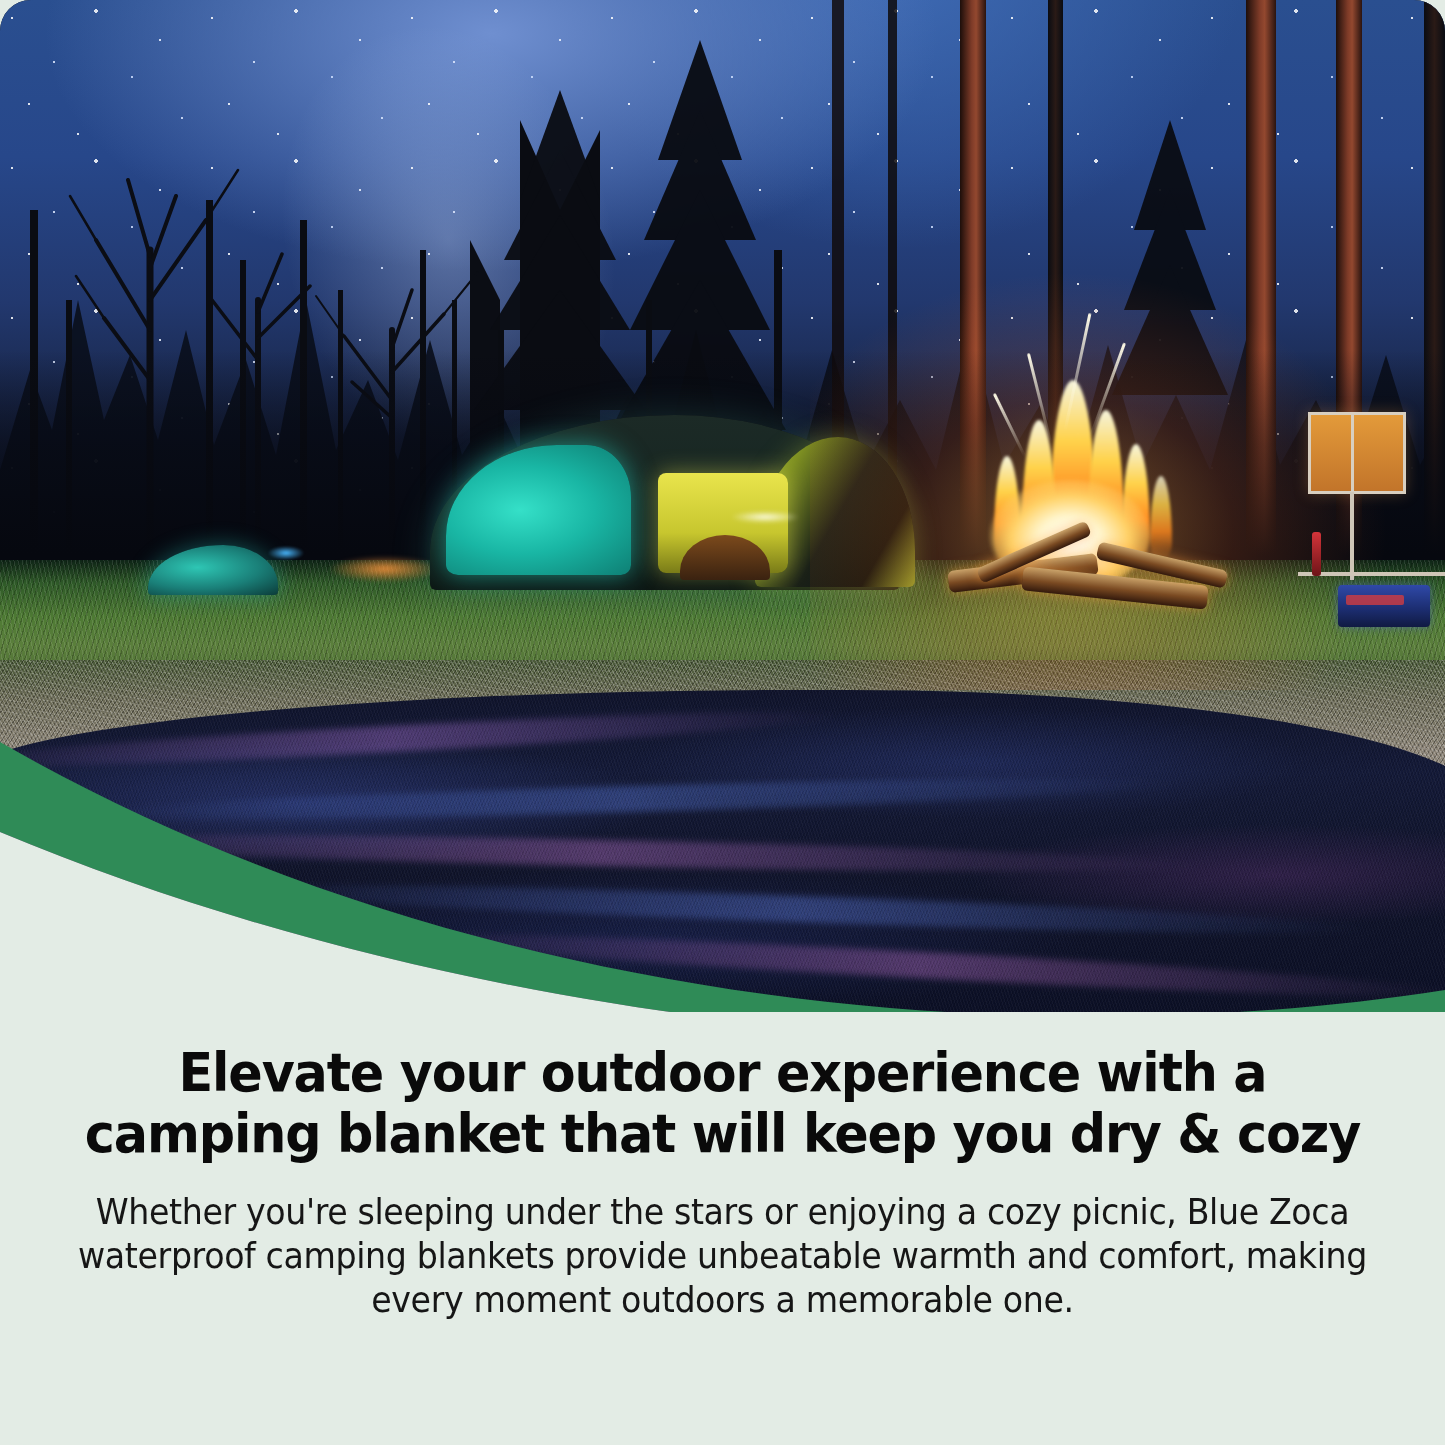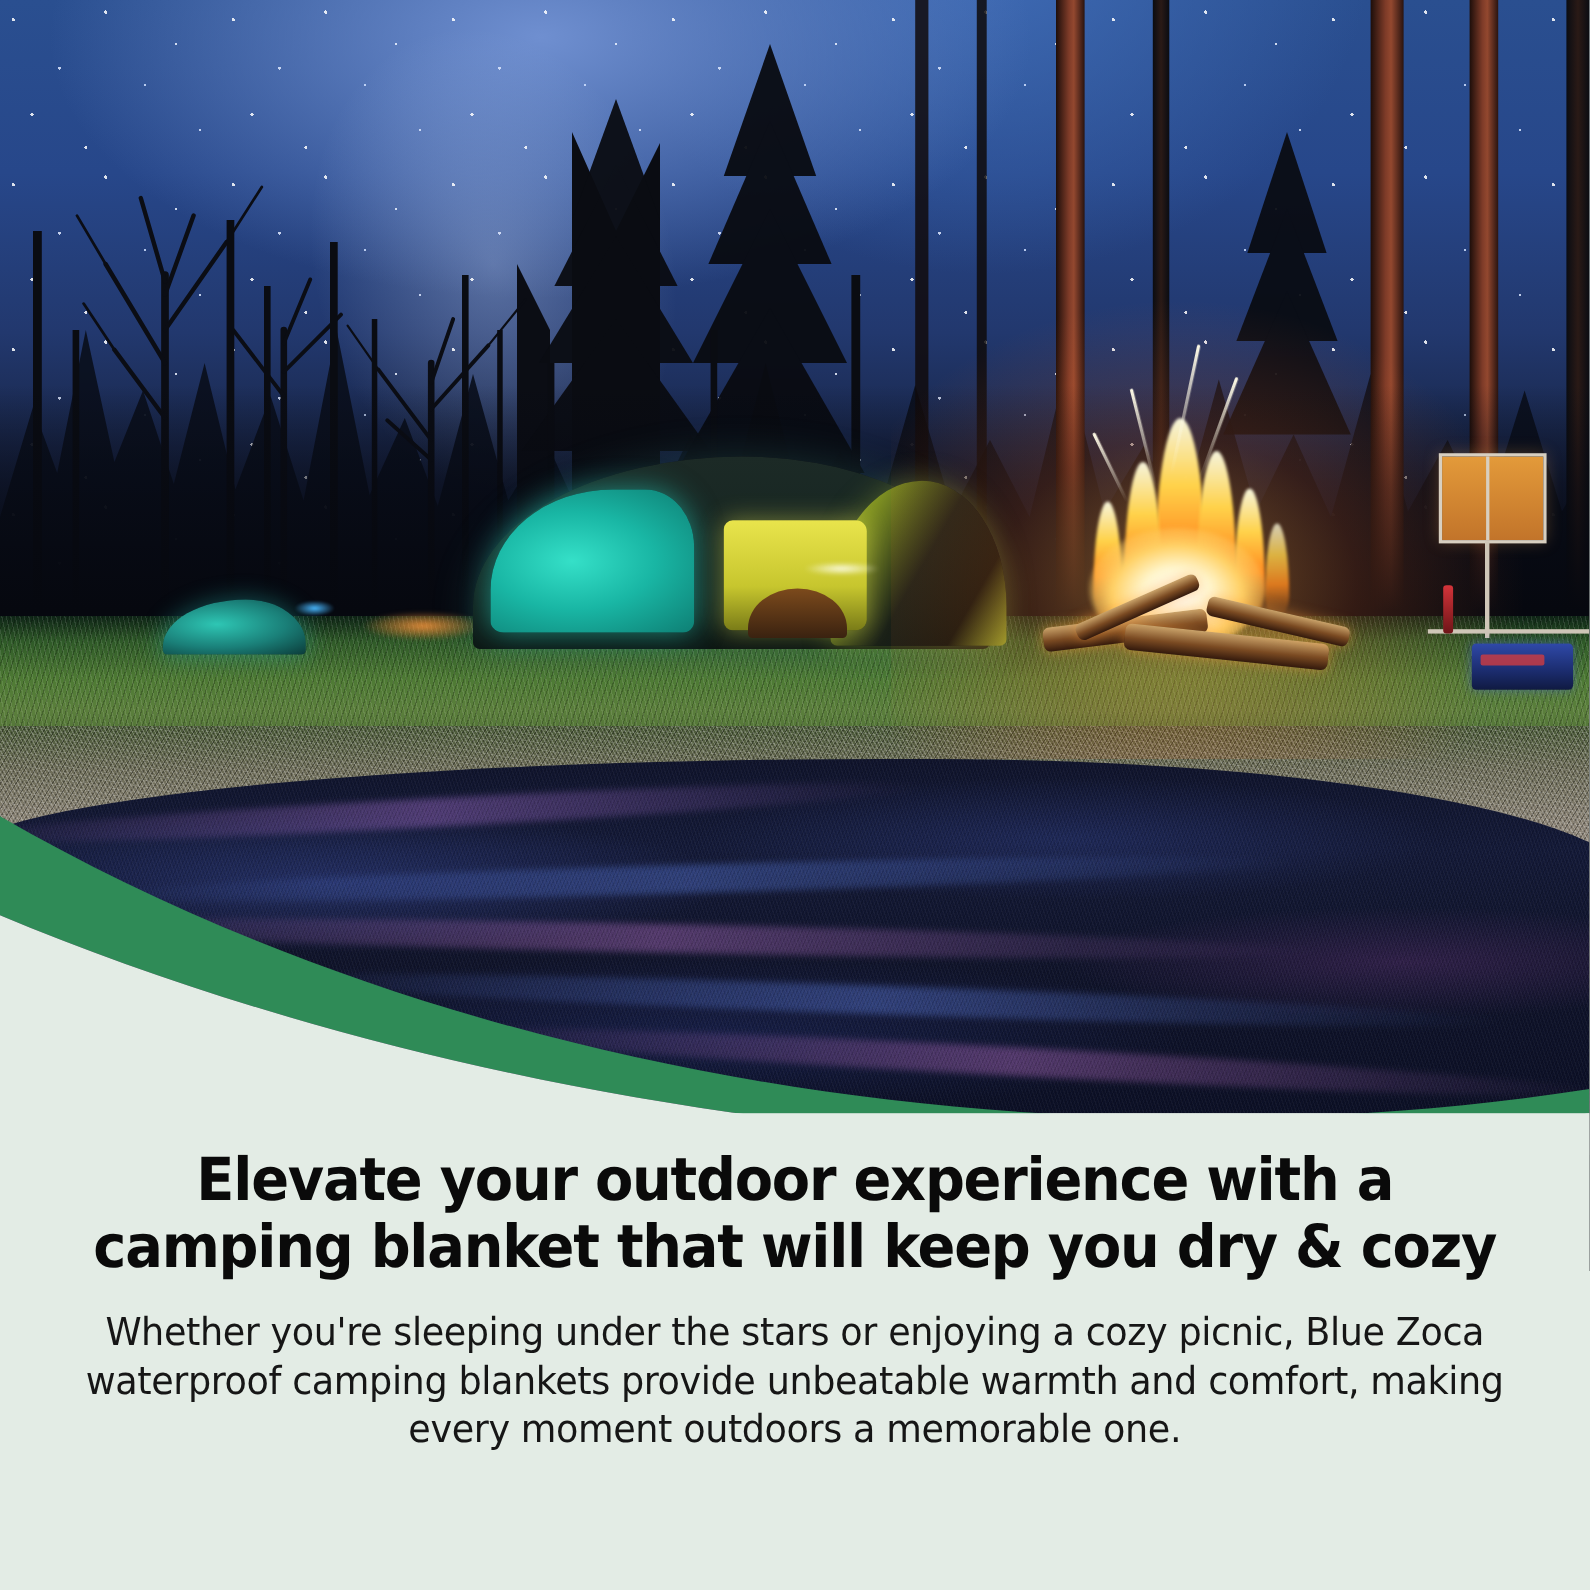--- a/index.html
+++ b/index.html
@@ -8,20 +8,21 @@
     font-family: "Liberation Sans", sans-serif;
     background:#e3ece5;
     overflow:hidden;
   }
   #page {
     position:relative;
     width:1445px;
     height:1445px;
     background:#e3ece5;
     overflow:hidden;
+    border-radius:31px;
   }
 
   
   .photo {
     position:absolute;
     left:0; top:0;
     width:1445px; height:1012px;
     overflow:hidden;
     background:#07080f;
   }

